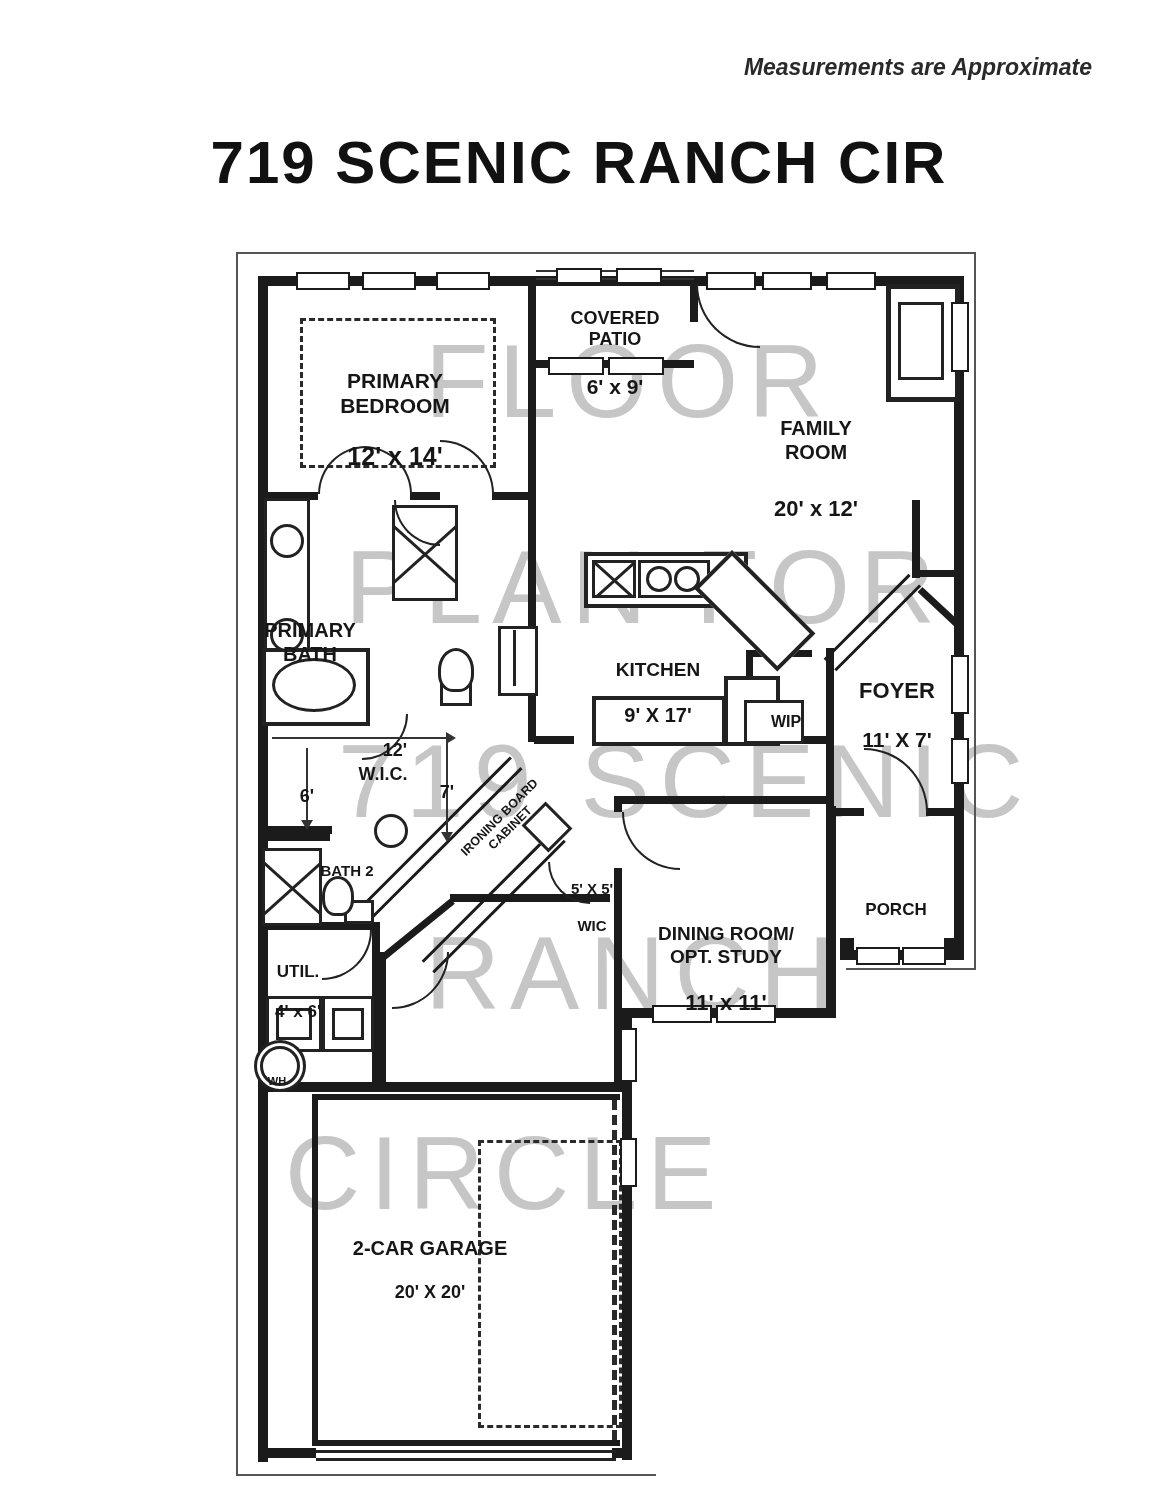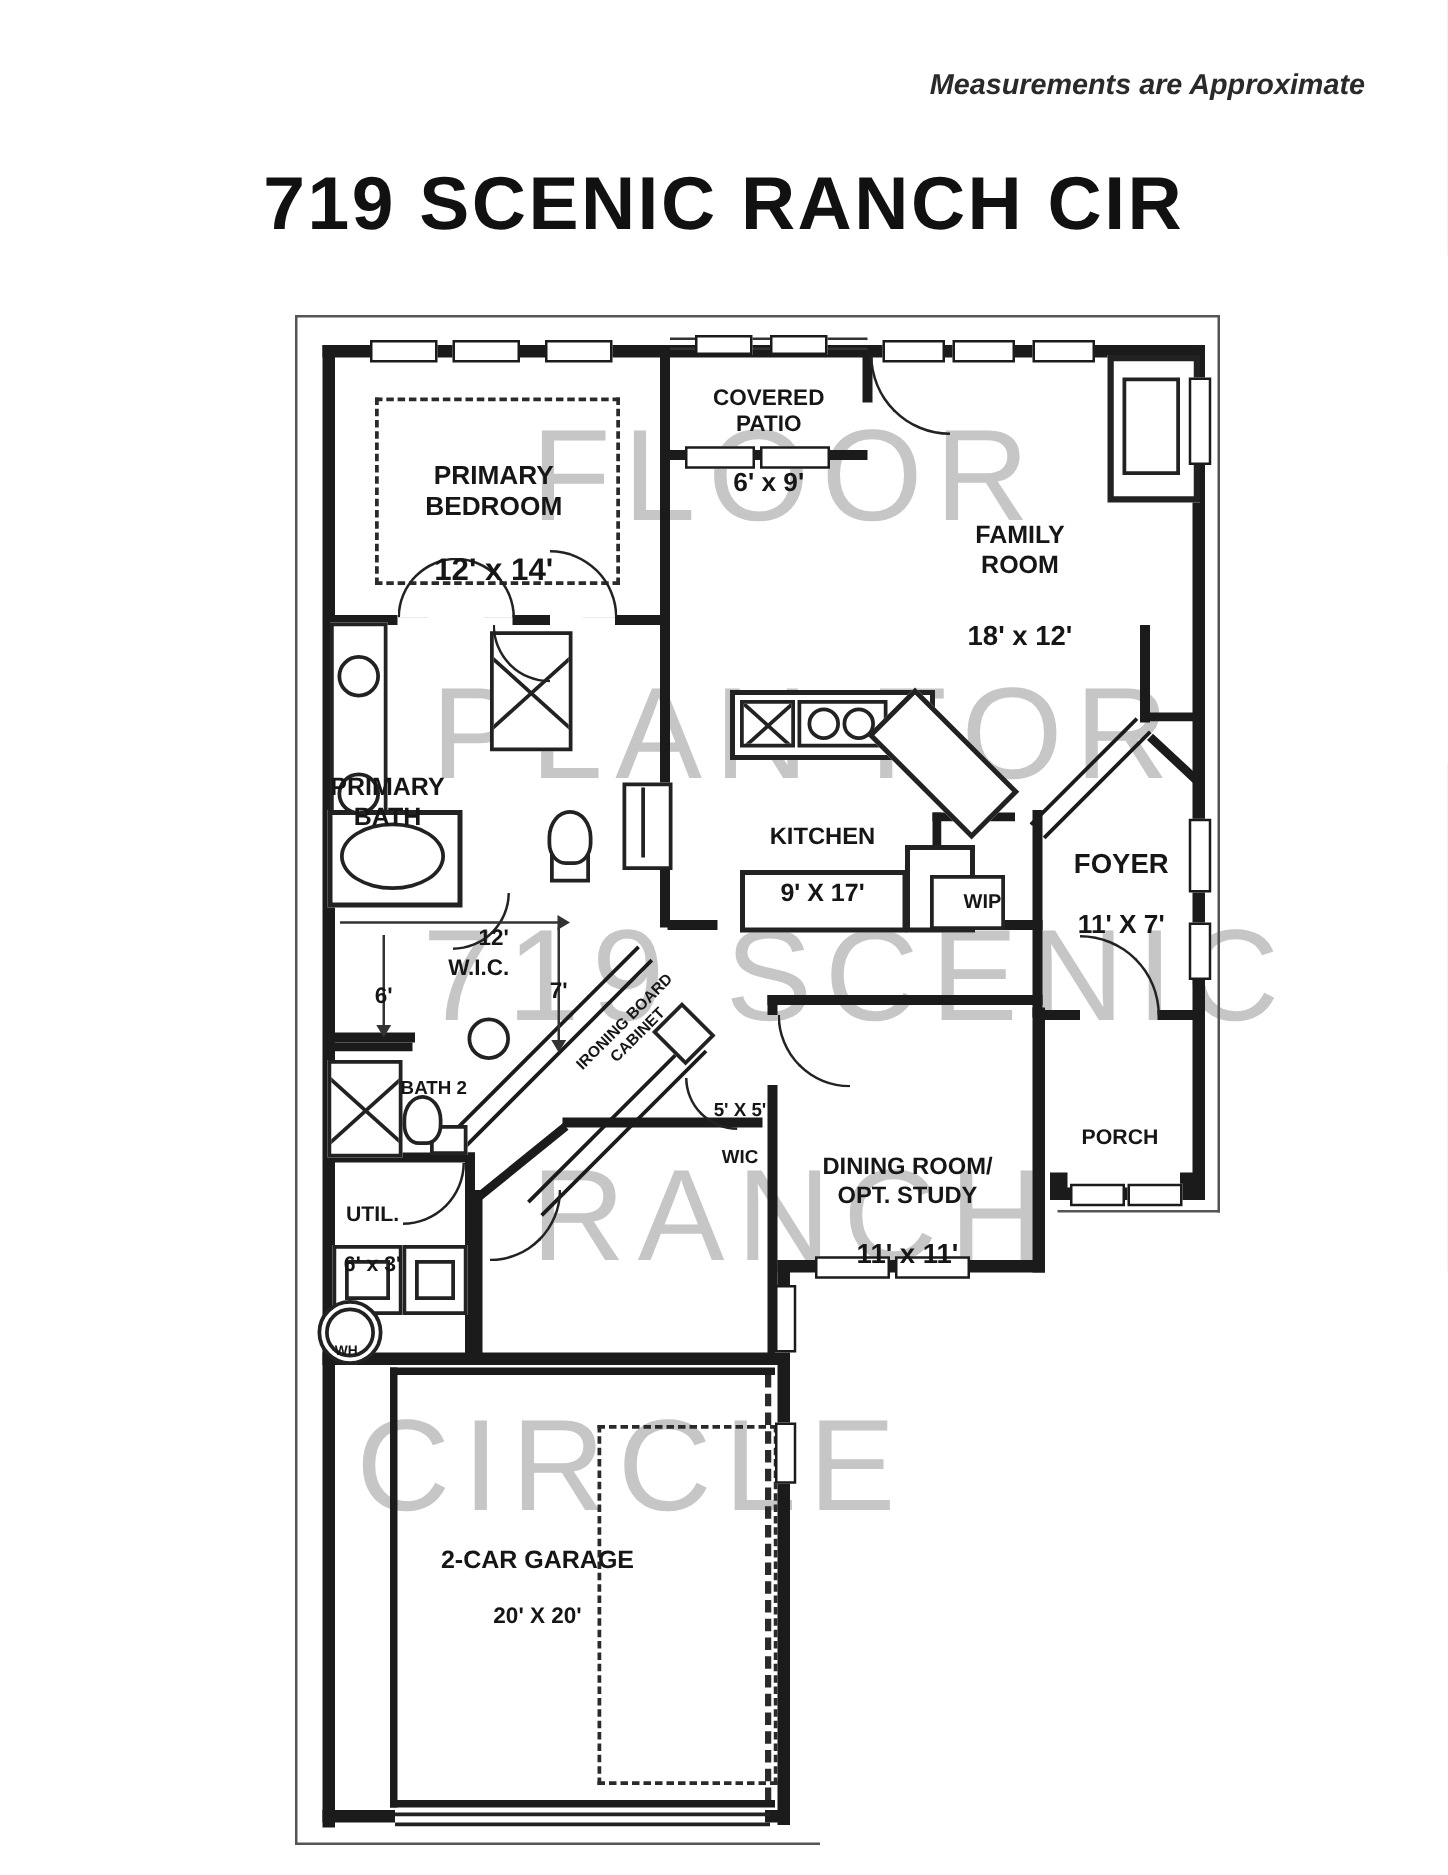--- a/index.html
+++ b/index.html
@@ -202,21 +202,21 @@
     <span class="dm" style="font-size:25px;">12' x 14'</span>
   </div>
   <div class="lbl" style="left:555px;top:288px;width:120px;">
     <span class="nm" style="font-size:18px;">COVERED
 PATIO</span>
     <span class="dm" style="font-size:21px;">6' x 9'</span>
   </div>
   <div class="lbl" style="left:752px;top:396px;width:128px;">
     <span class="nm" style="font-size:20px;">FAMILY
 ROOM</span>
-    <span class="dm" style="font-size:22px;margin-top:12px;">18' x 12'</span>
+    <span class="dm" style="font-size:22px;margin-top:12px;">20' x 12'</span>
   </div>
   <div class="lbl" style="left:598px;top:638px;width:120px;">
     <span class="nm" style="font-size:19px;">KITCHEN</span>
     <span class="dm" style="font-size:20px;">9' X 17'</span>
   </div>
   <div class="lbl" style="left:760px;top:692px;width:52px;">
     <span class="nm" style="font-size:16px;">WIP</span>
   </div>
   <div class="lbl" style="left:842px;top:658px;width:110px;">
     <span class="nm" style="font-size:22px;">FOYER</span>
@@ -236,21 +236,21 @@
     <span class="nm" style="font-size:18px;">6'</span>
   </div>
   <div class="lbl" style="left:432px;top:762px;width:30px;">
     <span class="nm" style="font-size:18px;">7'</span>
   </div>
   <div class="lbl" style="left:310px;top:842px;width:74px;">
     <span class="nm" style="font-size:15px;">BATH 2</span>
   </div>
   <div class="lbl" style="left:258px;top:942px;width:80px;">
     <span class="nm" style="font-size:17px;">UTIL.</span>
-    <span class="dm" style="font-size:17px;margin-top:0;">6' x 3'</span>
+    <span class="dm" style="font-size:17px;margin-top:0;">4' x 6'</span>
   </div>
   <div class="lbl" style="left:556px;top:860px;width:72px;">
     <span class="nm" style="font-size:15px;">5' X 5'</span>
     <span class="dm" style="font-size:15px;margin-top:0;">WIC</span>
   </div>
   <div class="lbl" style="left:640px;top:902px;width:172px;">
     <span class="nm" style="font-size:19px;">DINING ROOM/
 OPT. STUDY</span>
     <span class="dm" style="font-size:22px;">11' x 11'</span>
   </div>

